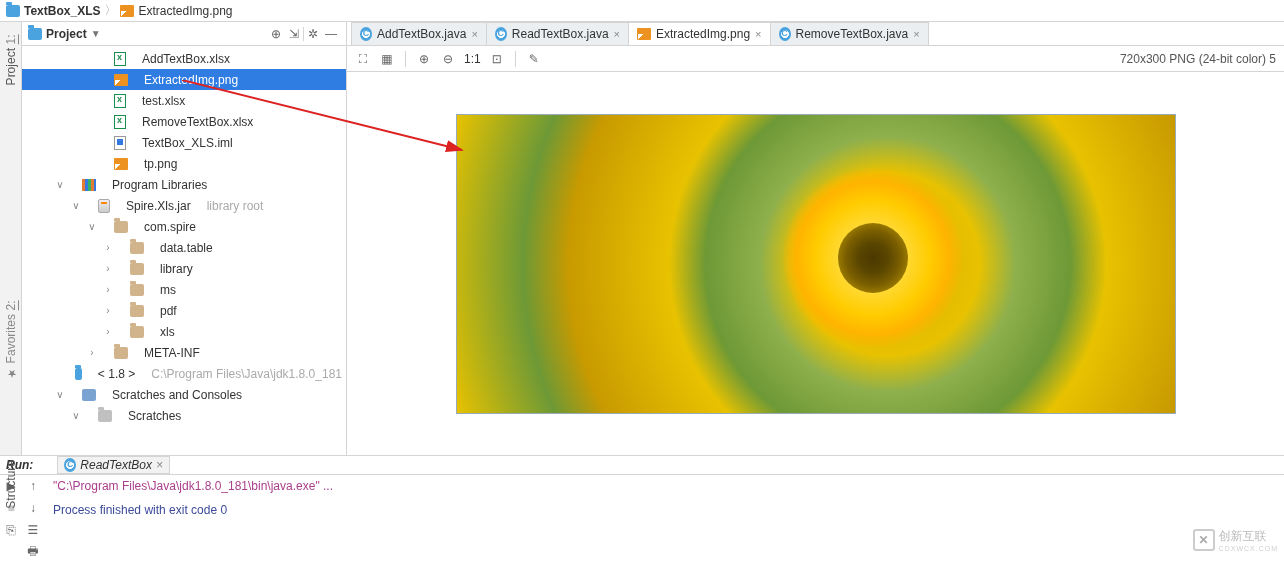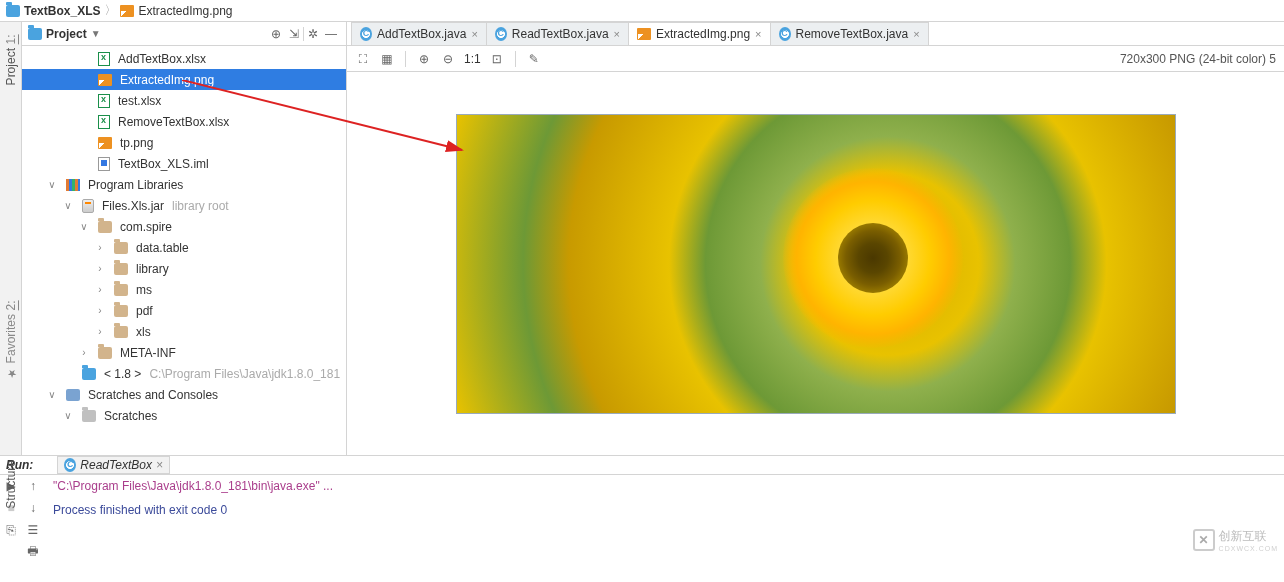--- a/index.html
+++ b/index.html
@@ -18,21 +18,21 @@
 
 
 .project-panel { width: 325px; border-right: 1px solid #d4d4d4; display: flex; flex-direction: column; }
 .proj-header { height: 24px; border-bottom: 1px solid #d4d4d4; display: flex; align-items: center; padding: 0 6px; }
 .proj-header .title { display: flex; align-items: center; gap: 4px; font-weight: bold; }
 .proj-header .arrow { color: #777; font-size: 10px; }
 .proj-header .spacer { flex: 1; }
 .proj-header .btn { width: 18px; height: 18px; display: flex; align-items: center; justify-content: center; color: #666; cursor: pointer; }
 
 .tree { overflow: auto; flex: 1; padding-top: 2px; }
-.tree-row { height: 21px; display: flex; align-items: center; gap: 8px; padding-right: 4px; white-space: nowrap; cursor: pointer; }
+.tree-row { height: 21px; display: flex; align-items: center; gap: 16px; padding-right: 4px; white-space: nowrap; cursor: pointer; }
 .tree-row.selected { background: #2f7de2; color: #fff; }
 .tree-row .indent { display: inline-block; }
 .tree-row .exp { width: 12px; text-align: center; color: #888; font-size: 10px; }
 .tree-row.selected .exp { color: #fff; }
 .tree-row .lbl {  }
 .tree-row .faint { color: #aaa; }
 
 
 .editor-area { flex: 1; display: flex; flex-direction: column; position: relative; }
 .tabs { height: 24px; display: flex; align-items: flex-end; border-bottom: 1px solid #d4d4d4; padding-left: 4px; gap: 0; }
@@ -159,40 +159,40 @@
         </div>
         <div class="tree-row">
           <span class="indent" style="width:48px"></span>
           <span class="exp"></span>
           <span class="i-xls"></span>
           <span class="lbl">RemoveTextBox.xlsx</span>
         </div>
         <div class="tree-row">
           <span class="indent" style="width:48px"></span>
           <span class="exp"></span>
+          <span class="i-iml"></span>
+          <span class="lbl">TextBox_XLS.iml</span>
+        </div>
+        <div class="tree-row">
+          <span class="indent" style="width:48px"></span>
+          <span class="exp"></span>
           <span class="i-img"></span>
           <span class="lbl">tp.png</span>
         </div>
         <div class="tree-row">
-          <span class="indent" style="width:48px"></span>
-          <span class="exp"></span>
-          <span class="i-iml"></span>
-          <span class="lbl">TextBox_XLS.iml</span>
-        </div>
-        <div class="tree-row">
           <span class="indent" style="width:16px"></span>
           <span class="exp">∨</span>
           <span class="i-lib"></span>
           <span class="lbl">Program Libraries</span>
         </div>
         <div class="tree-row">
           <span class="indent" style="width:32px"></span>
           <span class="exp">∨</span>
           <span class="i-jar"></span>
-          <span class="lbl">Files.Xls.jar</span> 
+          <span class="lbl">Spire.Xls.jar</span> 
           <span class="faint">library root</span>
         </div>
         <div class="tree-row">
           <span class="indent" style="width:48px"></span>
           <span class="exp">∨</span>
           <span class="i-folder tan"></span>
           <span class="lbl">com.spire</span>
         </div>
         <div class="tree-row">
           <span class="indent" style="width:64px"></span>

